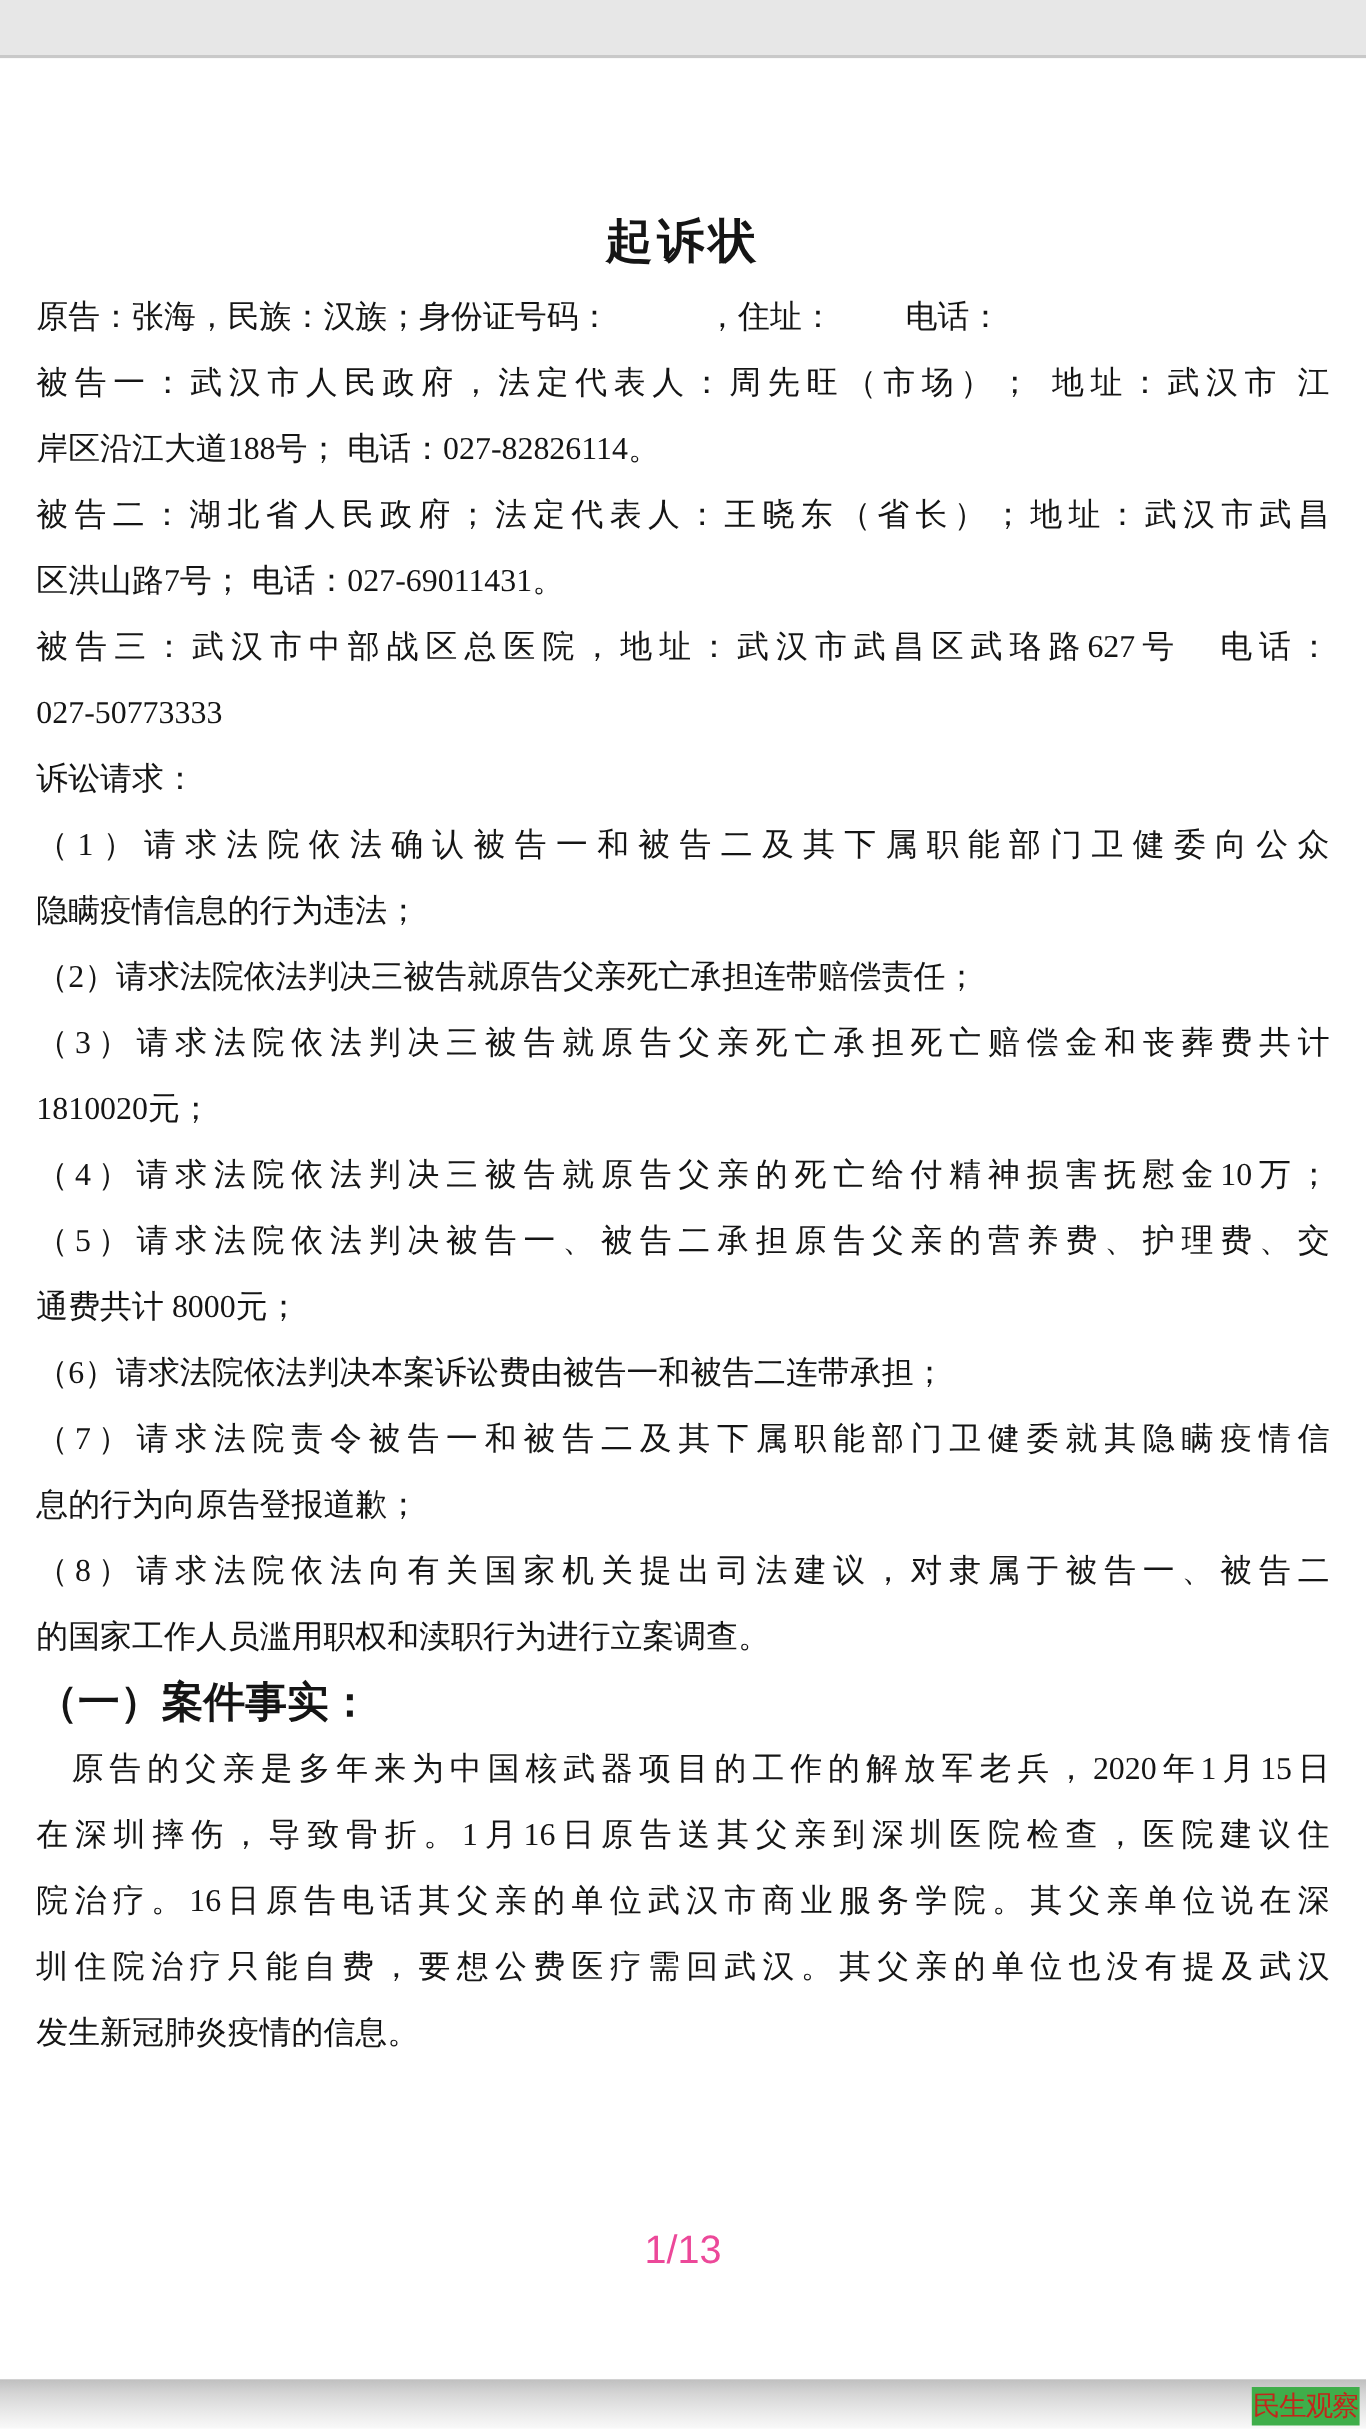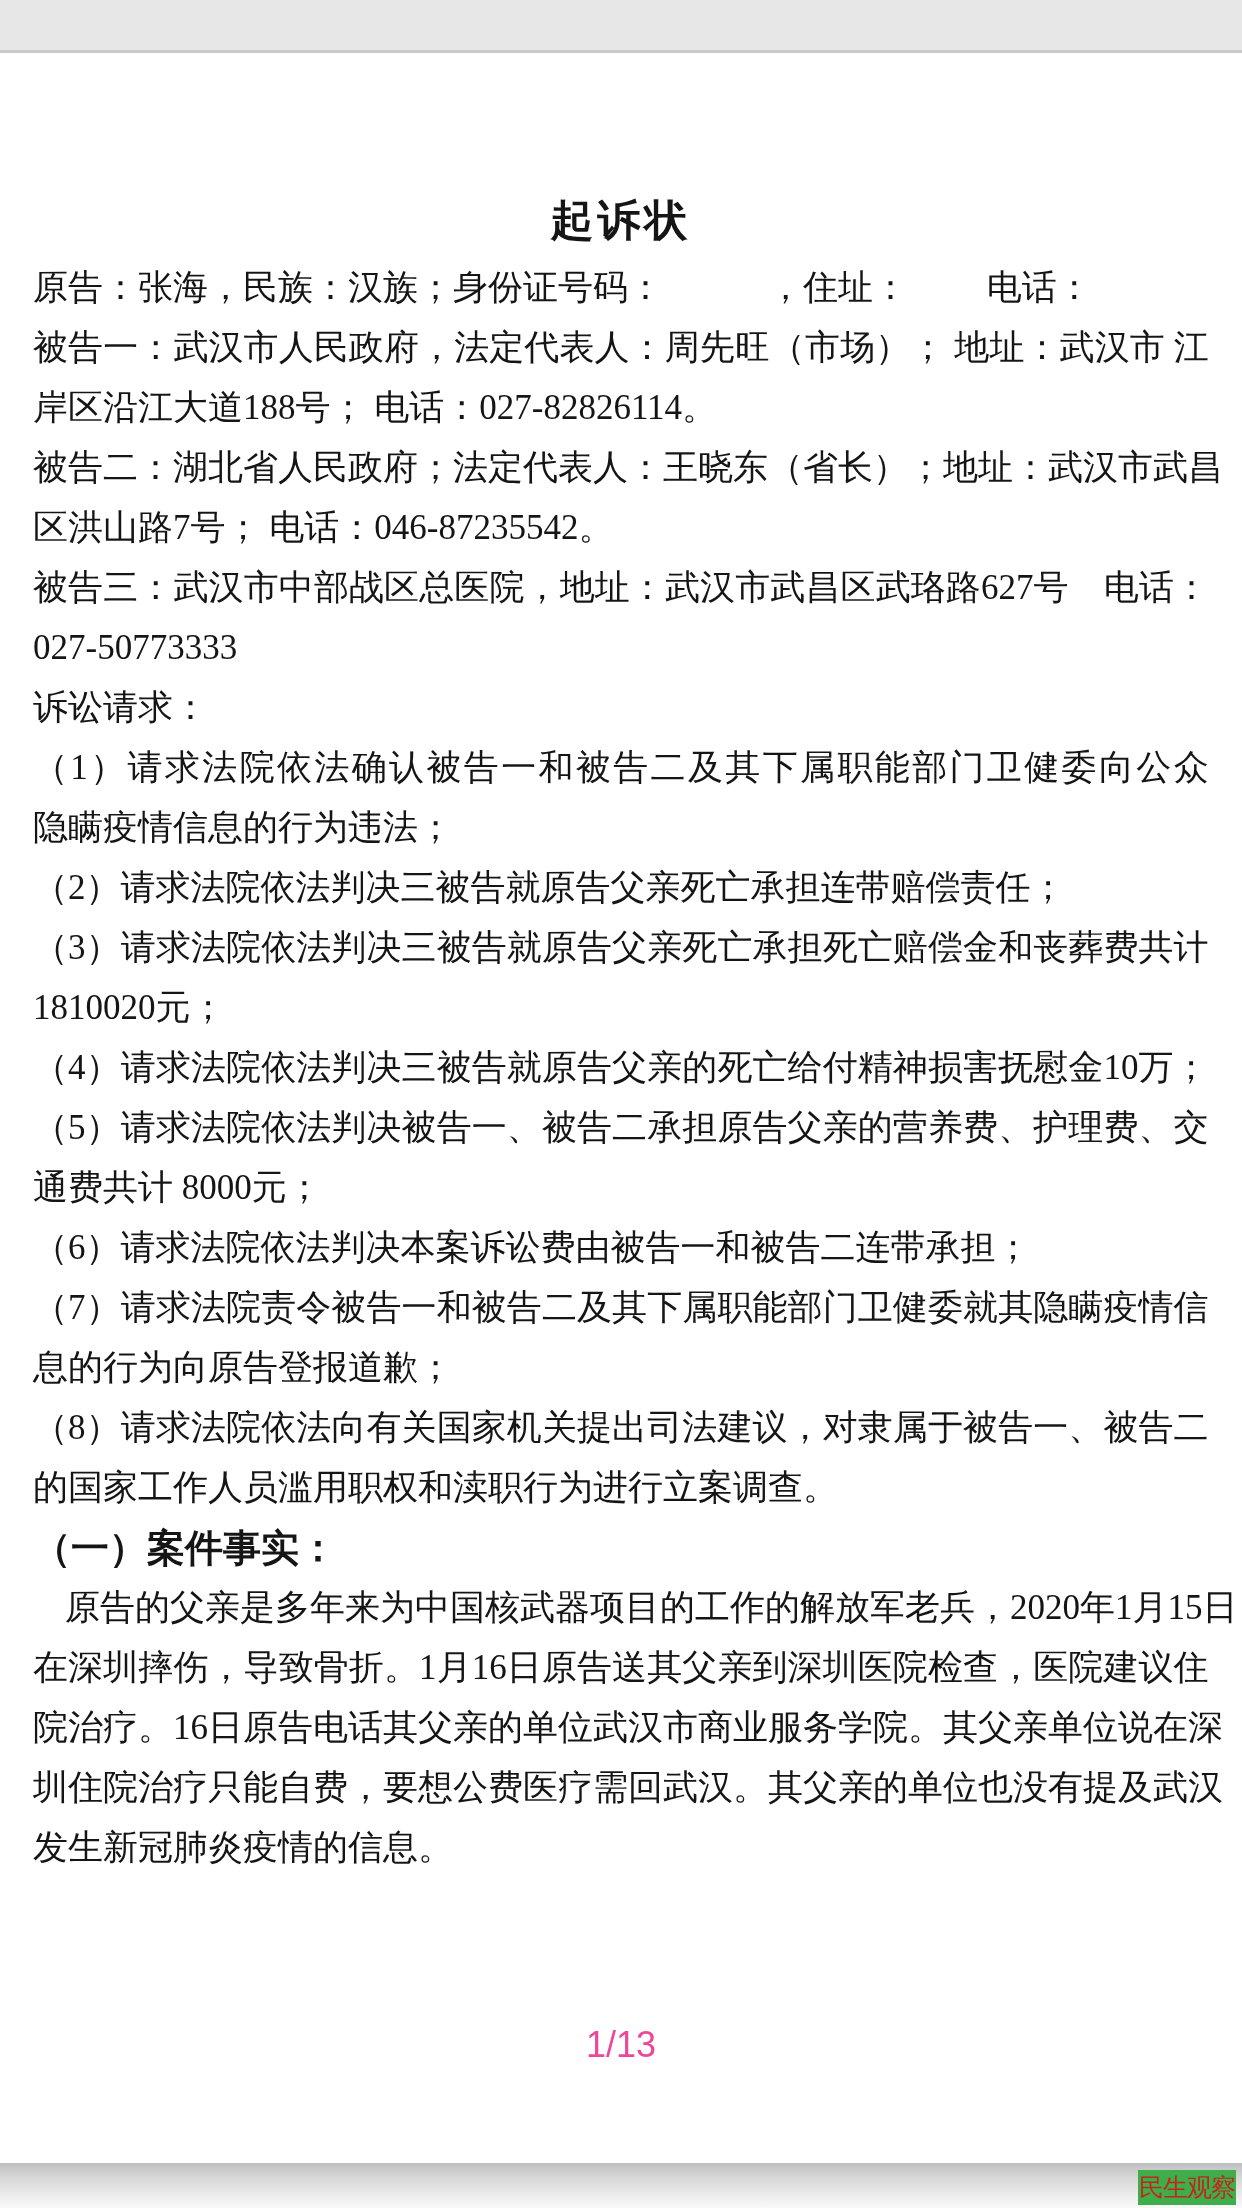--- a/index.html
+++ b/index.html
@@ -14,21 +14,21 @@
   }
   .doc-page{
     position:absolute;top:53px;left:0;width:1242px;height:2110px;
     background:#ffffff;
   }
   .doc-content{
     position:absolute;top:0;left:0;right:0;
     padding:129px 33px 0 33px;
   }
   .line{
-    font-size:35px;line-height:60px;
+    font-size:29px;line-height:60px;
     white-space:pre-wrap;
     text-align:left;
   }
   .line.flex{
     display:flex;justify-content:space-between;align-items:baseline;
   }
   .line.indent{padding-left:32px;}
   .line.bold{
     font-weight:bold;font-size:38px;
   }
@@ -62,21 +62,21 @@
 
 <div class="status-bar"></div>
 
 <div class="doc-page">
   <div class="doc-content">
       <div class="line title">起诉状</div>
       <div class="line">原告：张海，民族：汉族；身份证号码：　　　，住址：　　 电话：</div>
       <div class="line flex"><span>被</span><span>告</span><span>一</span><span>：</span><span>武</span><span>汉</span><span>市</span><span>人</span><span>民</span><span>政</span><span>府</span><span>，</span><span>法</span><span>定</span><span>代</span><span>表</span><span>人</span><span>：</span><span>周</span><span>先</span><span>旺</span><span>（</span><span>市</span><span>场</span><span>）</span><span>；</span><span> </span><span>地</span><span>址</span><span>：</span><span>武</span><span>汉</span><span>市</span><span> </span><span>江</span></div>
       <div class="line">岸区沿江大道188号； 电话：027-82826114。</div>
       <div class="line flex"><span>被</span><span>告</span><span>二</span><span>：</span><span>湖</span><span>北</span><span>省</span><span>人</span><span>民</span><span>政</span><span>府</span><span>；</span><span>法</span><span>定</span><span>代</span><span>表</span><span>人</span><span>：</span><span>王</span><span>晓</span><span>东</span><span>（</span><span>省</span><span>长</span><span>）</span><span>；</span><span>地</span><span>址</span><span>：</span><span>武</span><span>汉</span><span>市</span><span>武</span><span>昌</span></div>
-      <div class="line">区洪山路7号； 电话：046-87235542。</div>
+      <div class="line">区洪山路7号； 电话：027-69011431。</div>
       <div class="line flex"><span>被</span><span>告</span><span>三</span><span>：</span><span>武</span><span>汉</span><span>市</span><span>中</span><span>部</span><span>战</span><span>区</span><span>总</span><span>医</span><span>院</span><span>，</span><span>地</span><span>址</span><span>：</span><span>武</span><span>汉</span><span>市</span><span>武</span><span>昌</span><span>区</span><span>武</span><span>珞</span><span>路</span><span>627</span><span>号</span><span>　</span><span>电</span><span>话</span><span>：</span></div>
       <div class="line">027-50773333</div>
       <div class="line">诉讼请求：</div>
       <div class="line flex"><span>（</span><span>1</span><span>）</span><span>请</span><span>求</span><span>法</span><span>院</span><span>依</span><span>法</span><span>确</span><span>认</span><span>被</span><span>告</span><span>一</span><span>和</span><span>被</span><span>告</span><span>二</span><span>及</span><span>其</span><span>下</span><span>属</span><span>职</span><span>能</span><span>部</span><span>门</span><span>卫</span><span>健</span><span>委</span><span>向</span><span>公</span><span>众</span></div>
       <div class="line">隐瞒疫情信息的行为违法；</div>
       <div class="line">（2）请求法院依法判决三被告就原告父亲死亡承担连带赔偿责任；</div>
       <div class="line flex"><span>（</span><span>3</span><span>）</span><span>请</span><span>求</span><span>法</span><span>院</span><span>依</span><span>法</span><span>判</span><span>决</span><span>三</span><span>被</span><span>告</span><span>就</span><span>原</span><span>告</span><span>父</span><span>亲</span><span>死</span><span>亡</span><span>承</span><span>担</span><span>死</span><span>亡</span><span>赔</span><span>偿</span><span>金</span><span>和</span><span>丧</span><span>葬</span><span>费</span><span>共</span><span>计</span></div>
       <div class="line">1810020元；</div>
       <div class="line flex"><span>（</span><span>4</span><span>）</span><span>请</span><span>求</span><span>法</span><span>院</span><span>依</span><span>法</span><span>判</span><span>决</span><span>三</span><span>被</span><span>告</span><span>就</span><span>原</span><span>告</span><span>父</span><span>亲</span><span>的</span><span>死</span><span>亡</span><span>给</span><span>付</span><span>精</span><span>神</span><span>损</span><span>害</span><span>抚</span><span>慰</span><span>金</span><span>10</span><span>万</span><span>；</span></div>
       <div class="line flex"><span>（</span><span>5</span><span>）</span><span>请</span><span>求</span><span>法</span><span>院</span><span>依</span><span>法</span><span>判</span><span>决</span><span>被</span><span>告</span><span>一</span><span>、</span><span>被</span><span>告</span><span>二</span><span>承</span><span>担</span><span>原</span><span>告</span><span>父</span><span>亲</span><span>的</span><span>营</span><span>养</span><span>费</span><span>、</span><span>护</span><span>理</span><span>费</span><span>、</span><span>交</span></div>

